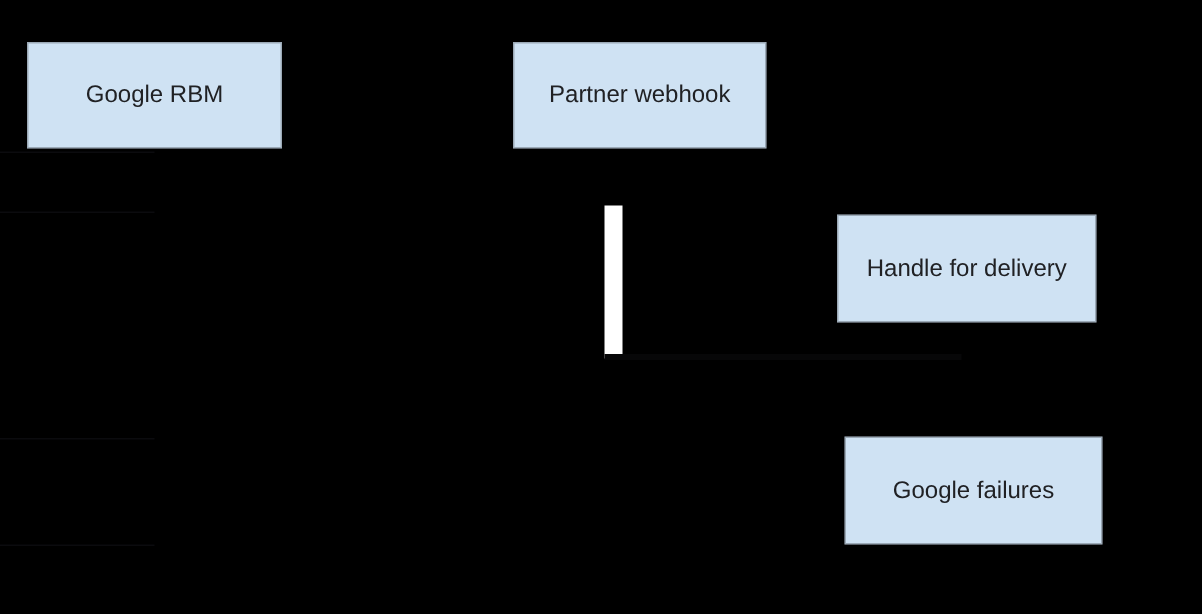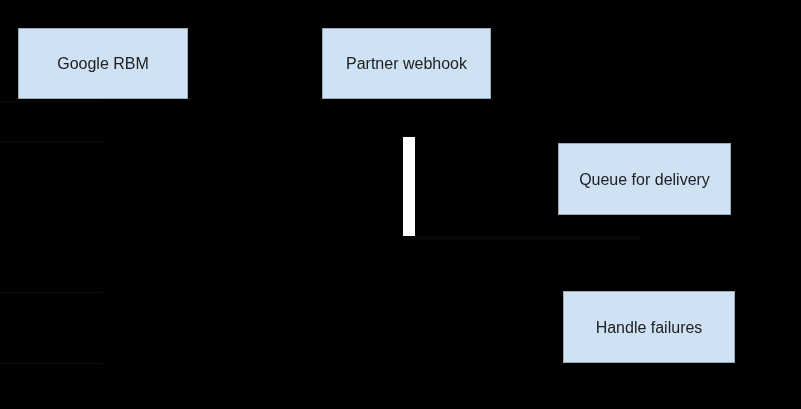--- a/index.html
+++ b/index.html
@@ -28,21 +28,21 @@
     color: var(--node-text);
     display: flex;
     flex-direction: column;
     align-items: center;
     justify-content: center;
     text-align: center;
     font-size: 16px;
     line-height: 23px;
   }
   .node-google-rbm      { left: 18px;  top: 28px;  width: 170px; height: 71px; }
-  .node-partner-webhook { left: 322px; top: 28px;  width: 169px; height: 71px; align-items: center; }
+  .node-partner-webhook { left: 342px; top: 28px;  width: 169px; height: 71px; align-items: center; }
   .node-queue           { left: 558px; top: 143px; width: 173px; height: 72px; }
   .node-handle          { left: 563px; top: 291px; width: 172px; height: 72px; }
   .activation-bar {
     position: absolute;
     left: 403px; top: 137px;
     width: 12px; height: 102px;
     background: var(--activation-bar);
   }
   .faint-line {
     position: absolute;
@@ -69,25 +69,25 @@
     <span>Google RBM</span>
   </div>
 
   <div class="node node-partner-webhook">
     <span>Partner webhook</span>
   </div>
 
   <div class="activation-bar"></div>
 
   <div class="node node-queue">
-    <span>Queue for delivery</span>
+    <span>Handle for delivery</span>
   </div>
 
   <div class="node node-handle">
-    <span>Handle failures</span>
+    <span>Google failures</span>
   </div>
 
   <div class="faint-line l1"></div>
   <div class="faint-line l2"></div>
   <div class="faint-line l3"></div>
   <div class="faint-line l4"></div>
   <div class="faint-band"></div>
 
 </div>
 

